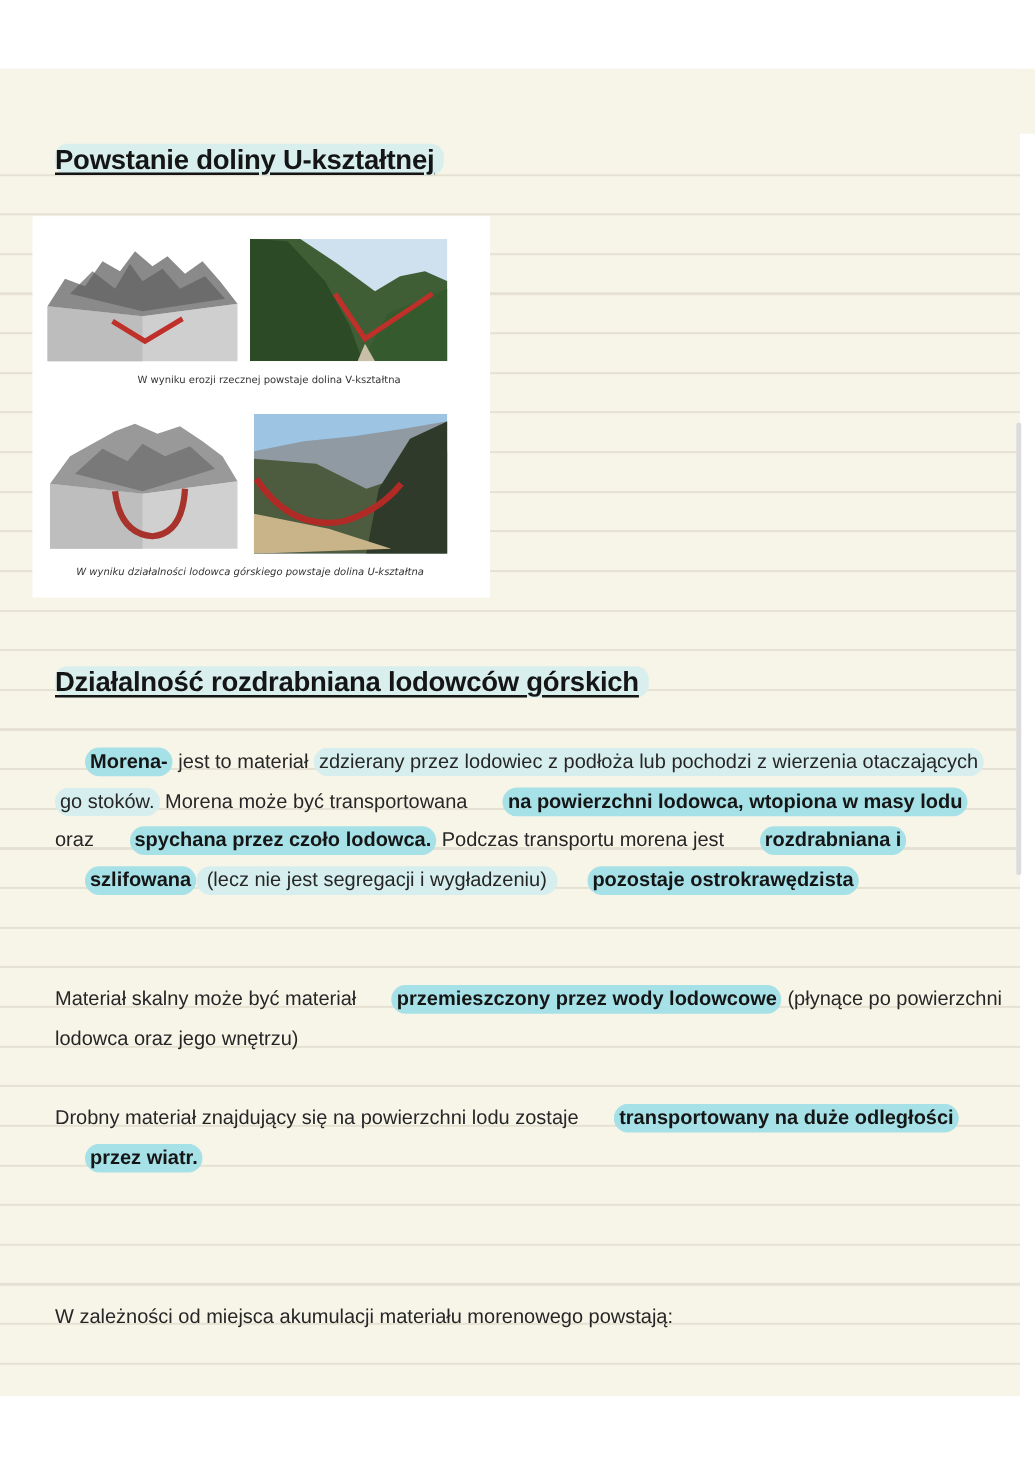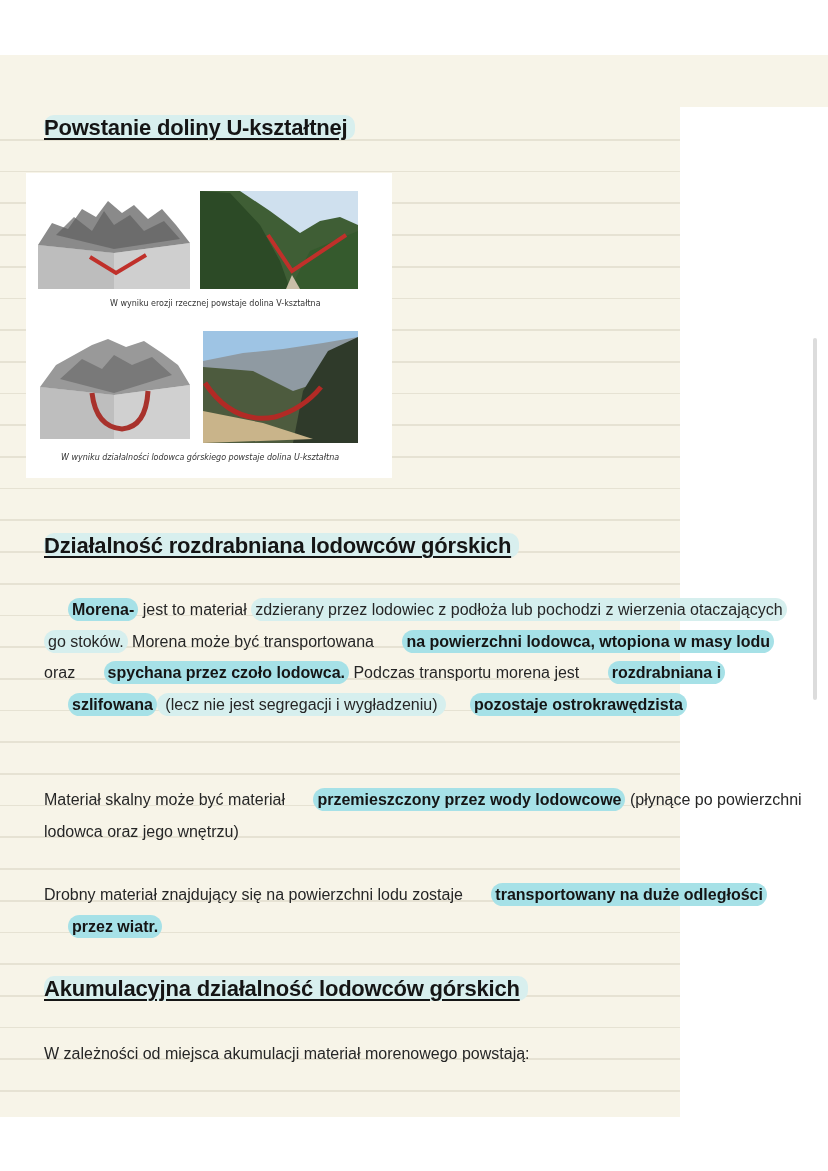--- a/index.html
+++ b/index.html
@@ -1,20 +1,20 @@
 <!DOCTYPE html>
 <html><head>
   <meta charset="utf-8">
   <style>
     * { box-sizing: border-box; margin: 0; padding: 0; }
     html, body { width: 828px; height: 1171px; background: #ffffff; overflow: hidden; }
     body { position: relative; font-family: "Liberation Sans", sans-serif; color: #1a1a1a; }
 
     .page {
-      position: absolute; left: 0; top: 55px; width: 680px; height: 1062px;
+      position: absolute; left: 0; top: 55px; width: 816px; height: 1062px;
       background-color: #f7f4e8;
       background-image: repeating-linear-gradient(
         to bottom,
         transparent 0px, transparent 30px,
         #e6e2d3 30px, #e6e2d3 31.7px
       );
       background-position: 0 54px;
     }
     .page-top-blank {
       position: absolute; left: 0; top: 0; width: 828px; height: 52px;
@@ -118,22 +118,19 @@
   </div>
 
   <div class="para" style="top:729px;">
     <span>Materiał skalny może być materiał </span><b class="hl">przemieszczony przez wody lodowcowe</b><span> (płynące po powierzchni lodowca oraz jego wnętrzu)</span>
   </div>
 
   <div class="para" style="top:824px;">
     <span>Drobny materiał znajdujący się na powierzchni lodu zostaje </span><b class="hl">transportowany na duże odległości przez wiatr.</b>
   </div>
 
-  <div class="heading" style="top:921px;">
-    <span class="hl-soft">Akumulacyjna działalność lodowców górskich</span>
-  </div>
 
   <div class="para" style="top:983px;">
-    <span>W zależności od miejsca akumulacji materiał morenowego powstają:</span>
+    <span>W zależności od miejsca akumulacji materiału morenowego powstają:</span>
   </div>
 
   <div class="scrollbar"></div>
 </div>
 
 </body></html>

